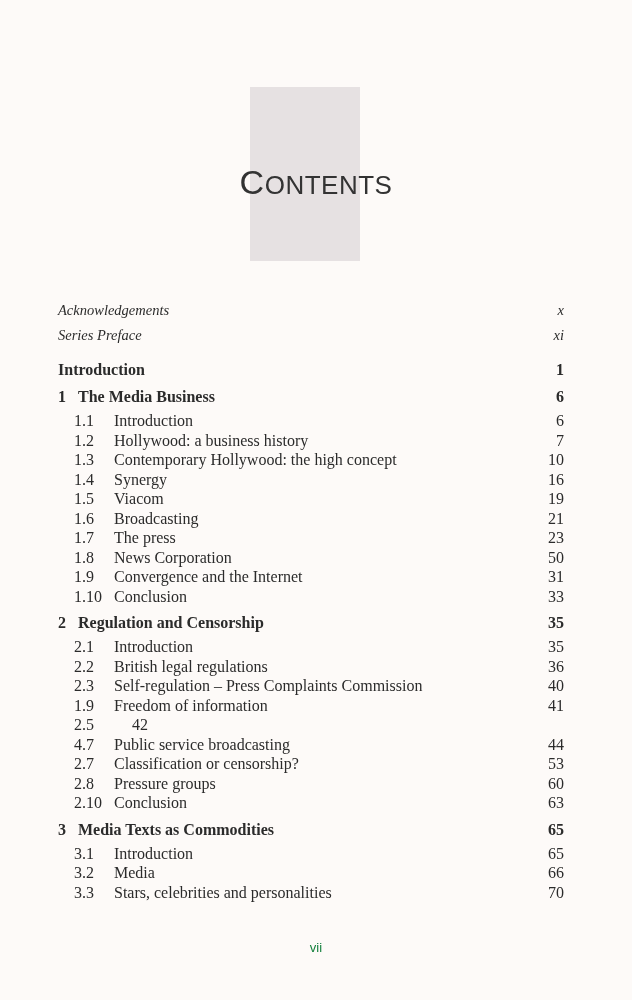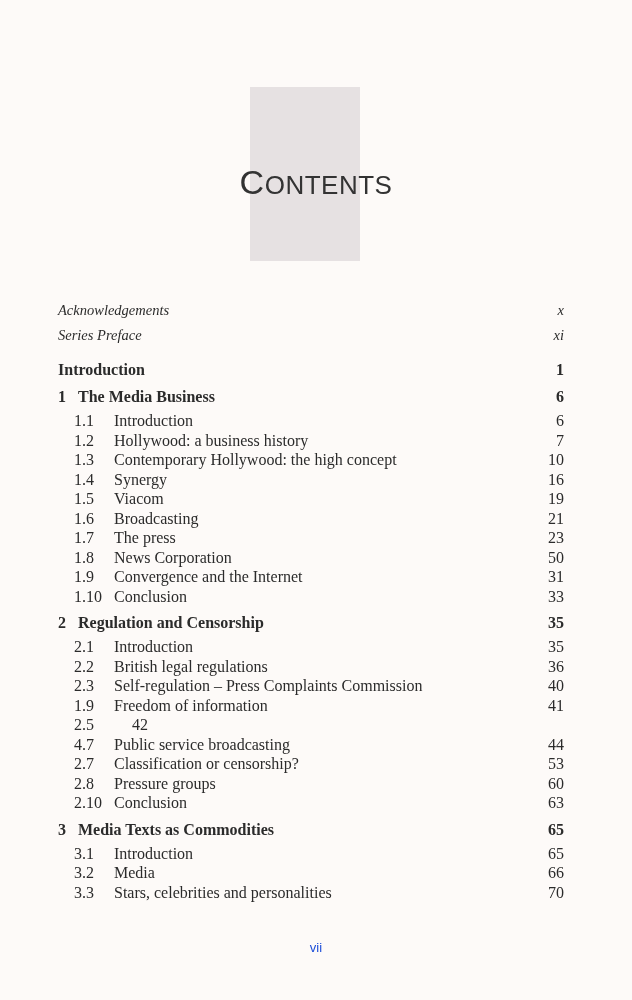--- a/index.html
+++ b/index.html
@@ -110,21 +110,21 @@
 
   
   #folio {
     position: absolute;
     left: 0;
     top: 940px;
     width: 632px;
     text-align: center;
     font-family: "Liberation Sans", "DejaVu Sans", sans-serif;
     font-size: 13px;
-    color: #1d4ed8;
+    color: #15803d;
   }
 </style>
 </head>
 <body>
 
 <div id="title-block">
   <div id="title-backdrop"></div>
   <div id="page-title"><span class="cap-first">C</span><span class="cap-rest">ONTENTS</span></div>
 </div>
 

